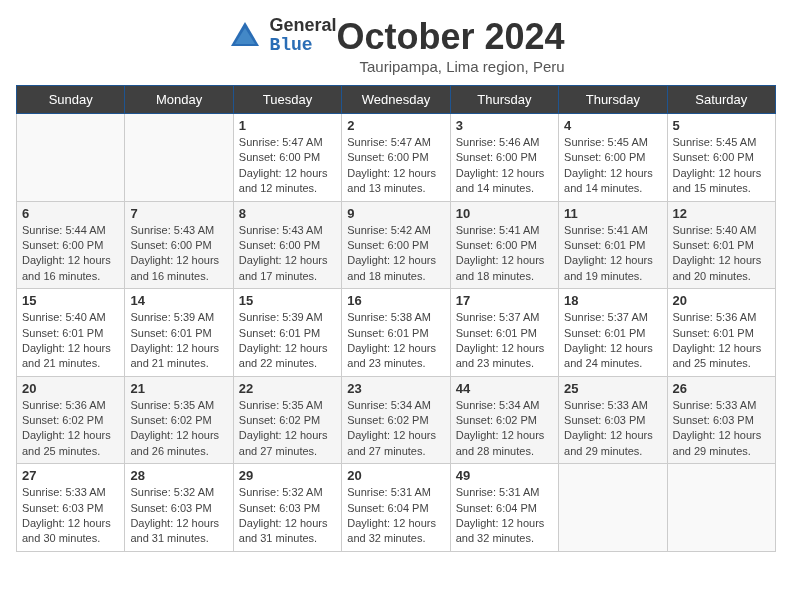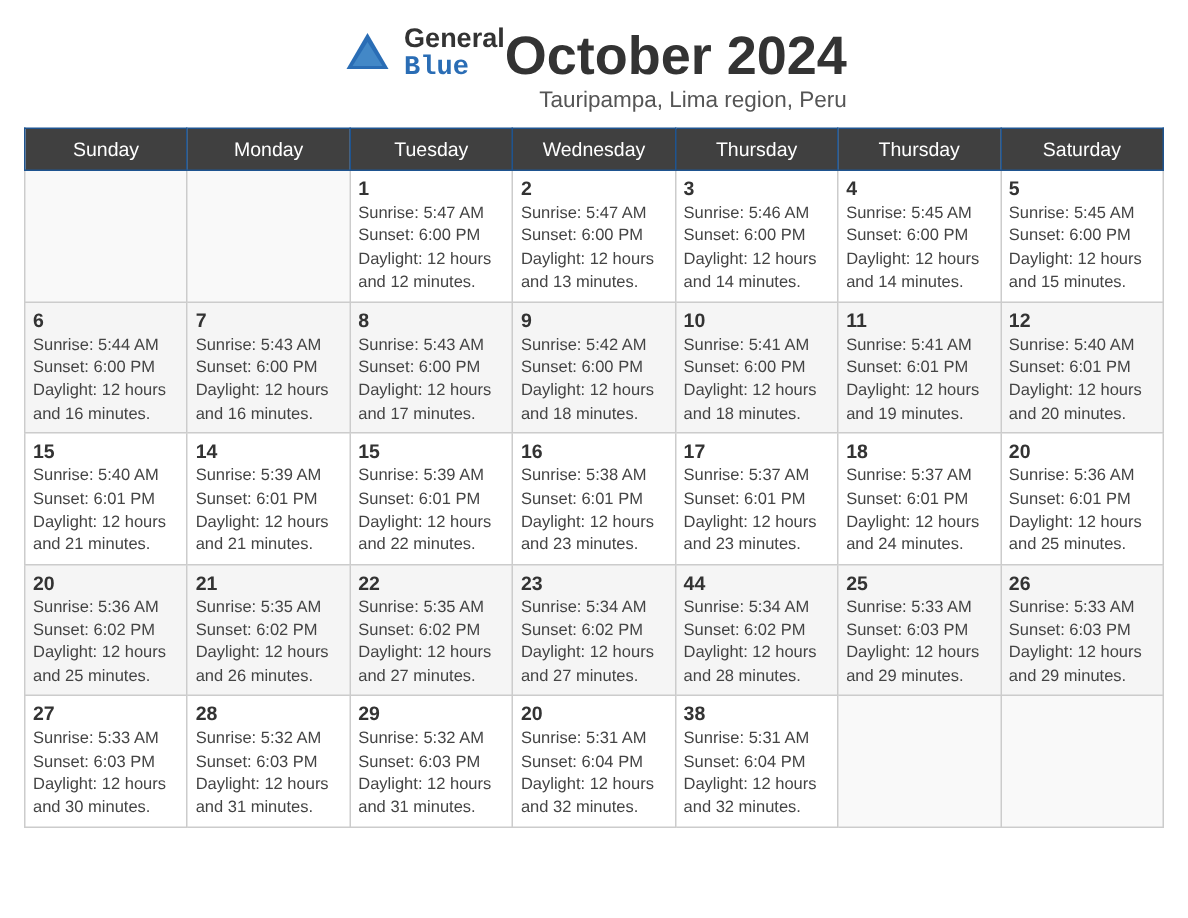--- a/index.html
+++ b/index.html
@@ -254,20 +254,20 @@
         </td>
         <td>
           <div class="cell-day">29</div>
           <div class="cell-info">Sunrise: 5:32 AM<br>Sunset: 6:03 PM<br>Daylight: 12 hours and 31 minutes.</div>
         </td>
         <td>
           <div class="cell-day">20</div>
           <div class="cell-info">Sunrise: 5:31 AM<br>Sunset: 6:04 PM<br>Daylight: 12 hours and 32 minutes.</div>
         </td>
         <td>
-          <div class="cell-day">38</div>
+          <div class="cell-day">49</div>
           <div class="cell-info">Sunrise: 5:31 AM<br>Sunset: 6:04 PM<br>Daylight: 12 hours and 32 minutes.</div>
         </td>
         <td class="empty-cell"></td>
         <td class="empty-cell"></td>
       </tr>
     </tbody>
 </table>
 
 </body></html>

